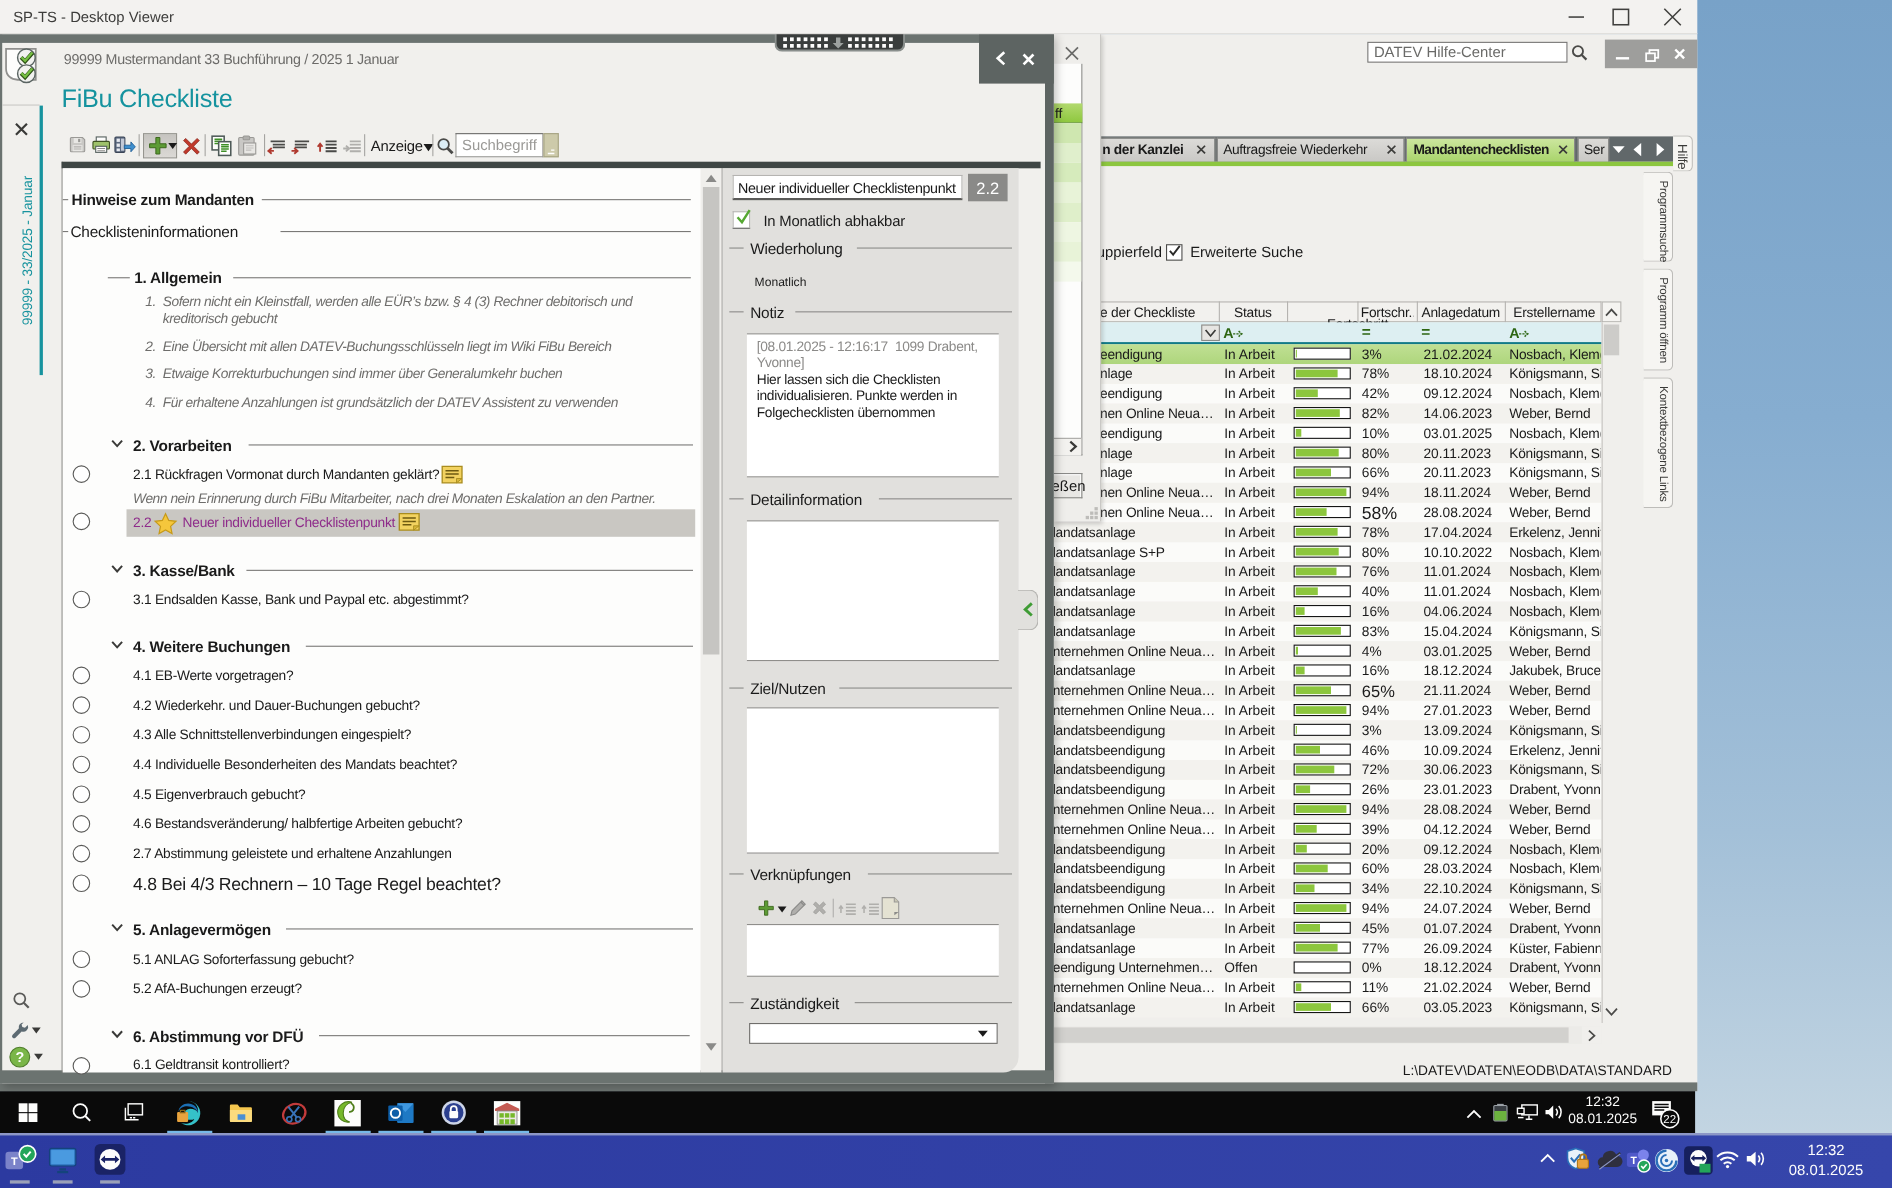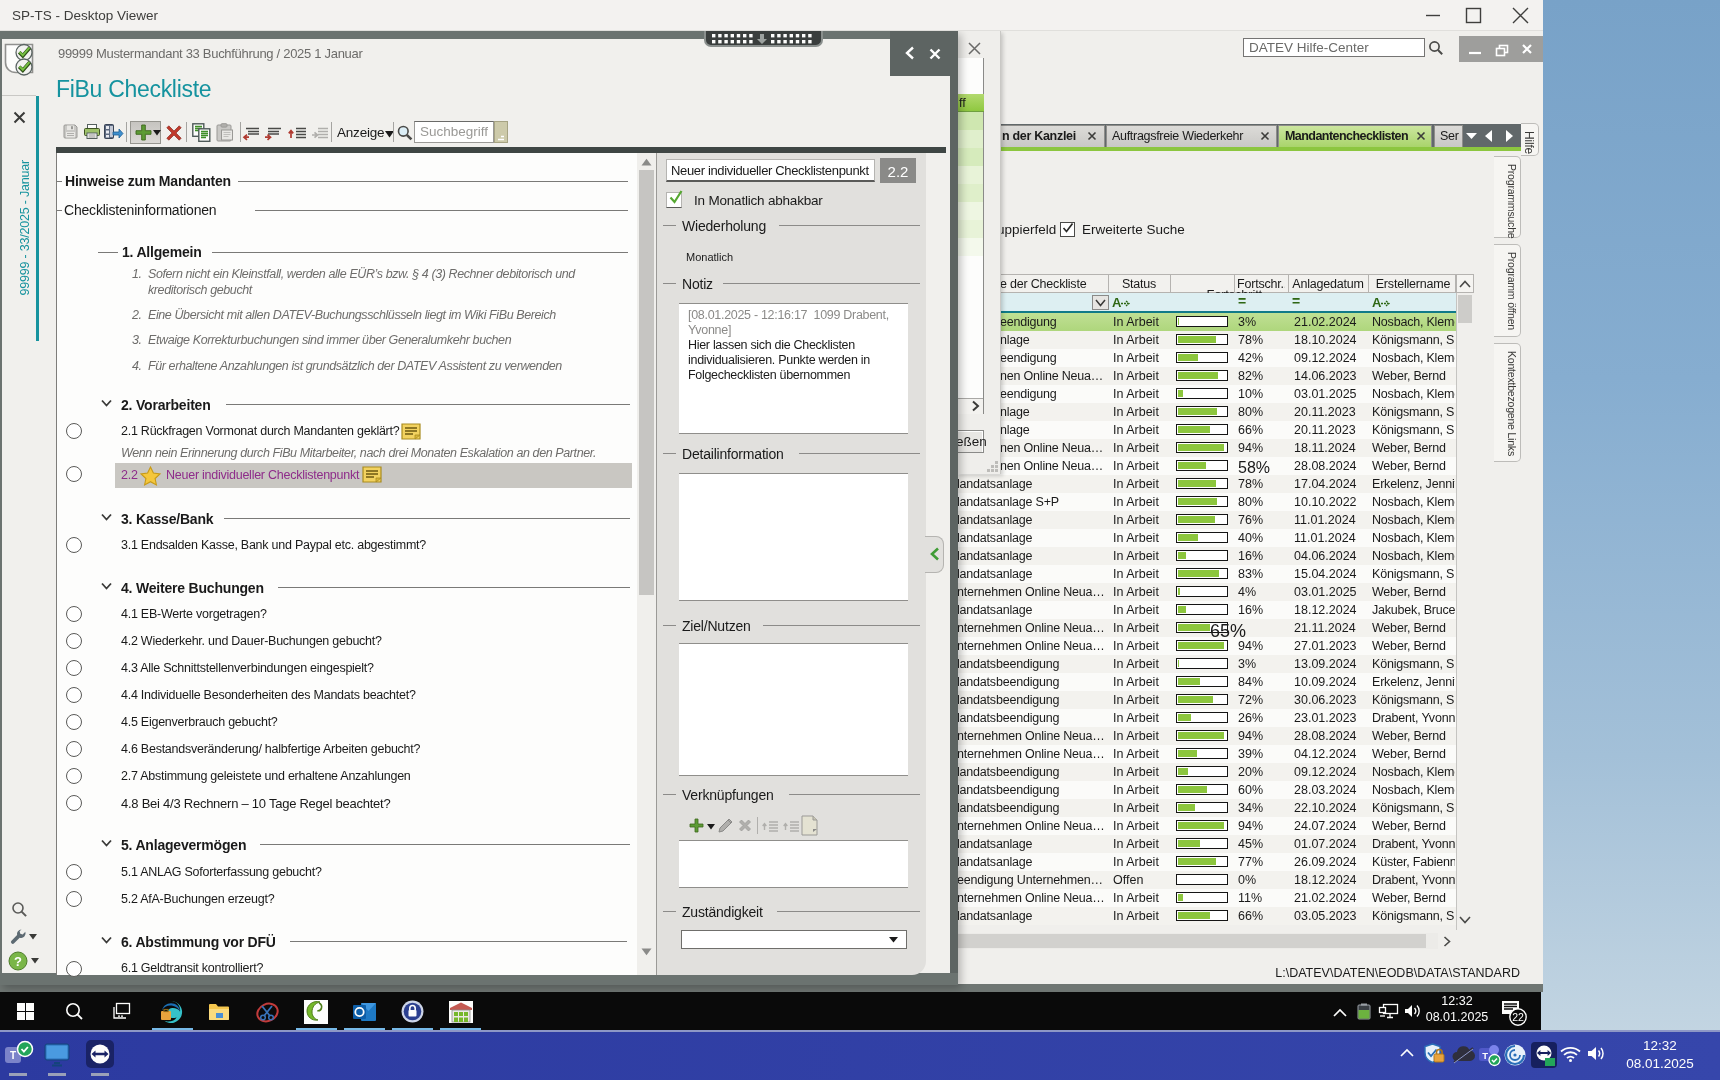--- a/index.html
+++ b/index.html
@@ -234,21 +234,21 @@
 <div class="a" style="left:1176px;top:604px;width:52px;height:11px;background:#fff;border:1.6px solid #151515"></div>
 <div class="a" style="left:1177.6px;top:605.6px;width:8px;height:7.8px;background:#8cc63d"></div>
 <div class="tx" style="left:1238px;top:603px;font-size:12.5px">16%</div>
 <div class="tx" style="left:1294px;top:603px;font-size:12.5px">18.12.2024</div>
 <div class="tx" style="left:1372px;top:603px;width:83px;overflow:hidden;font-size:12.5px;letter-spacing:-0.2px">Jakubek, Bruce</div>
 <div class="a" style="left:957px;top:619px;width:499px;height:18px;background:#f3f2ee"></div>
 <div class="tx" style="left:957px;top:621px;width:149px;overflow:hidden;text-overflow:ellipsis;font-size:12.5px;letter-spacing:-0.2px">nternehmen Online Neuanlage...</div>
 <div class="tx" style="left:1113px;top:621px;font-size:12.5px">In Arbeit</div>
 <div class="a" style="left:1176px;top:622px;width:52px;height:11px;background:#fff;border:1.6px solid #151515"></div>
 <div class="a" style="left:1177.6px;top:623.6px;width:32px;height:7.8px;background:#8cc63d"></div>
-<div class="tx" style="left:1210px;top:621px;font-size:18px">65%</div>
+<div class="tx" style="left:1238px;top:621px;font-size:15px">65%</div>
 <div class="tx" style="left:1294px;top:621px;font-size:12.5px">21.11.2024</div>
 <div class="tx" style="left:1372px;top:621px;width:83px;overflow:hidden;font-size:12.5px;letter-spacing:-0.2px">Weber, Bernd</div>
 <div class="a" style="left:957px;top:637px;width:499px;height:18px;background:#fbfbf9"></div>
 <div class="tx" style="left:957px;top:639px;width:149px;overflow:hidden;text-overflow:ellipsis;font-size:12.5px;letter-spacing:-0.2px">nternehmen Online Neuanlage...</div>
 <div class="tx" style="left:1113px;top:639px;font-size:12.5px">In Arbeit</div>
 <div class="a" style="left:1176px;top:640px;width:52px;height:11px;background:#fff;border:1.6px solid #151515"></div>
 <div class="a" style="left:1177.6px;top:641.6px;width:46px;height:7.8px;background:#8cc63d"></div>
 <div class="tx" style="left:1238px;top:639px;font-size:12.5px">94%</div>
 <div class="tx" style="left:1294px;top:639px;font-size:12.5px">27.01.2023</div>
 <div class="tx" style="left:1372px;top:639px;width:83px;overflow:hidden;font-size:12.5px;letter-spacing:-0.2px">Weber, Bernd</div>
@@ -258,21 +258,21 @@
 <div class="a" style="left:1176px;top:658px;width:52px;height:11px;background:#fff;border:1.6px solid #151515"></div>
 <div class="a" style="left:1177.6px;top:659.6px;width:1px;height:7.8px;background:#8cc63d"></div>
 <div class="tx" style="left:1238px;top:657px;font-size:12.5px">3%</div>
 <div class="tx" style="left:1294px;top:657px;font-size:12.5px">13.09.2024</div>
 <div class="tx" style="left:1372px;top:657px;width:83px;overflow:hidden;font-size:12.5px;letter-spacing:-0.2px">Königsmann, Silv</div>
 <div class="a" style="left:957px;top:673px;width:499px;height:18px;background:#fbfbf9"></div>
 <div class="tx" style="left:957px;top:675px;width:149px;overflow:hidden;text-overflow:ellipsis;font-size:12.5px;letter-spacing:-0.2px">landatsbeendigung</div>
 <div class="tx" style="left:1113px;top:675px;font-size:12.5px">In Arbeit</div>
 <div class="a" style="left:1176px;top:676px;width:52px;height:11px;background:#fff;border:1.6px solid #151515"></div>
 <div class="a" style="left:1177.6px;top:677.6px;width:22px;height:7.8px;background:#8cc63d"></div>
-<div class="tx" style="left:1238px;top:675px;font-size:12.5px">84%</div>
+<div class="tx" style="left:1238px;top:675px;font-size:12.5px">46%</div>
 <div class="tx" style="left:1294px;top:675px;font-size:12.5px">10.09.2024</div>
 <div class="tx" style="left:1372px;top:675px;width:83px;overflow:hidden;font-size:12.5px;letter-spacing:-0.2px">Erkelenz, Jennife</div>
 <div class="a" style="left:957px;top:691px;width:499px;height:18px;background:#f3f2ee"></div>
 <div class="tx" style="left:957px;top:693px;width:149px;overflow:hidden;text-overflow:ellipsis;font-size:12.5px;letter-spacing:-0.2px">landatsbeendigung</div>
 <div class="tx" style="left:1113px;top:693px;font-size:12.5px">In Arbeit</div>
 <div class="a" style="left:1176px;top:694px;width:52px;height:11px;background:#fff;border:1.6px solid #151515"></div>
 <div class="a" style="left:1177.6px;top:695.6px;width:35px;height:7.8px;background:#8cc63d"></div>
 <div class="tx" style="left:1238px;top:693px;font-size:12.5px">72%</div>
 <div class="tx" style="left:1294px;top:693px;font-size:12.5px">30.06.2023</div>
 <div class="tx" style="left:1372px;top:693px;width:83px;overflow:hidden;font-size:12.5px;letter-spacing:-0.2px">Königsmann, Silv</div>
@@ -617,21 +617,21 @@
 <div class="tx" style="left:121px;top:661px;font-size:12.5px;letter-spacing:-0.25px">4.3 Alle Schnittstellenverbindungen eingespielt?</div>
 <div class="radio" style="left:66px;top:687px"></div>
 <div class="tx" style="left:121px;top:688px;font-size:12.5px;letter-spacing:-0.25px">4.4 Individuelle Besonderheiten des Mandats beachtet?</div>
 <div class="radio" style="left:66px;top:714px"></div>
 <div class="tx" style="left:121px;top:715px;font-size:12.5px;letter-spacing:-0.25px">4.5 Eigenverbrauch gebucht?</div>
 <div class="radio" style="left:66px;top:741px"></div>
 <div class="tx" style="left:121px;top:742px;font-size:12.5px;letter-spacing:-0.25px">4.6 Bestandsveränderung/ halbfertige Arbeiten gebucht?</div>
 <div class="radio" style="left:66px;top:768px"></div>
 <div class="tx" style="left:121px;top:769px;font-size:12.5px;letter-spacing:-0.25px">2.7 Abstimmung geleistete und erhaltene Anzahlungen</div>
 <div class="radio" style="left:66px;top:795px"></div>
-<div class="tx" style="left:121px;top:796px;font-size:13px;letter-spacing:-0.25px">4.8 Bei 4/3 Rechnern – 10 Tage Regel beachtet?</div>
+<div class="tx" style="left:121px;top:796px;font-size:16px;letter-spacing:-0.25px">4.8 Bei 4/3 Rechnern – 10 Tage Regel beachtet?</div>
 <svg style="left:101px;top:839px" width="11" height="8" viewBox="0 0 11 8">
     <path d="M1 1.5l4.5 5L10 1.5" fill="none" stroke="#3a3a38" stroke-width="1.8"></path>
   </svg>
 <div class="tx" style="left:121px;top:837px;font-size:14px;font-weight:700;letter-spacing:-0.2px">5. Anlagevermögen</div>
 <div class="ln" style="left:260px;top:844px;width:370px;height:1px;background:#7a7977"></div>
 <div class="radio" style="left:66px;top:864px"></div>
 <div class="tx" style="left:121px;top:865px;font-size:12.5px;letter-spacing:-0.25px">5.1 ANLAG Soforterfassung gebucht?</div>
 <div class="radio" style="left:66px;top:891px"></div>
 <div class="tx" style="left:121px;top:892px;font-size:12.5px;letter-spacing:-0.25px">5.2 AfA-Buchungen erzeugt?</div>
 <svg style="left:101px;top:936px" width="11" height="8" viewBox="0 0 11 8">

